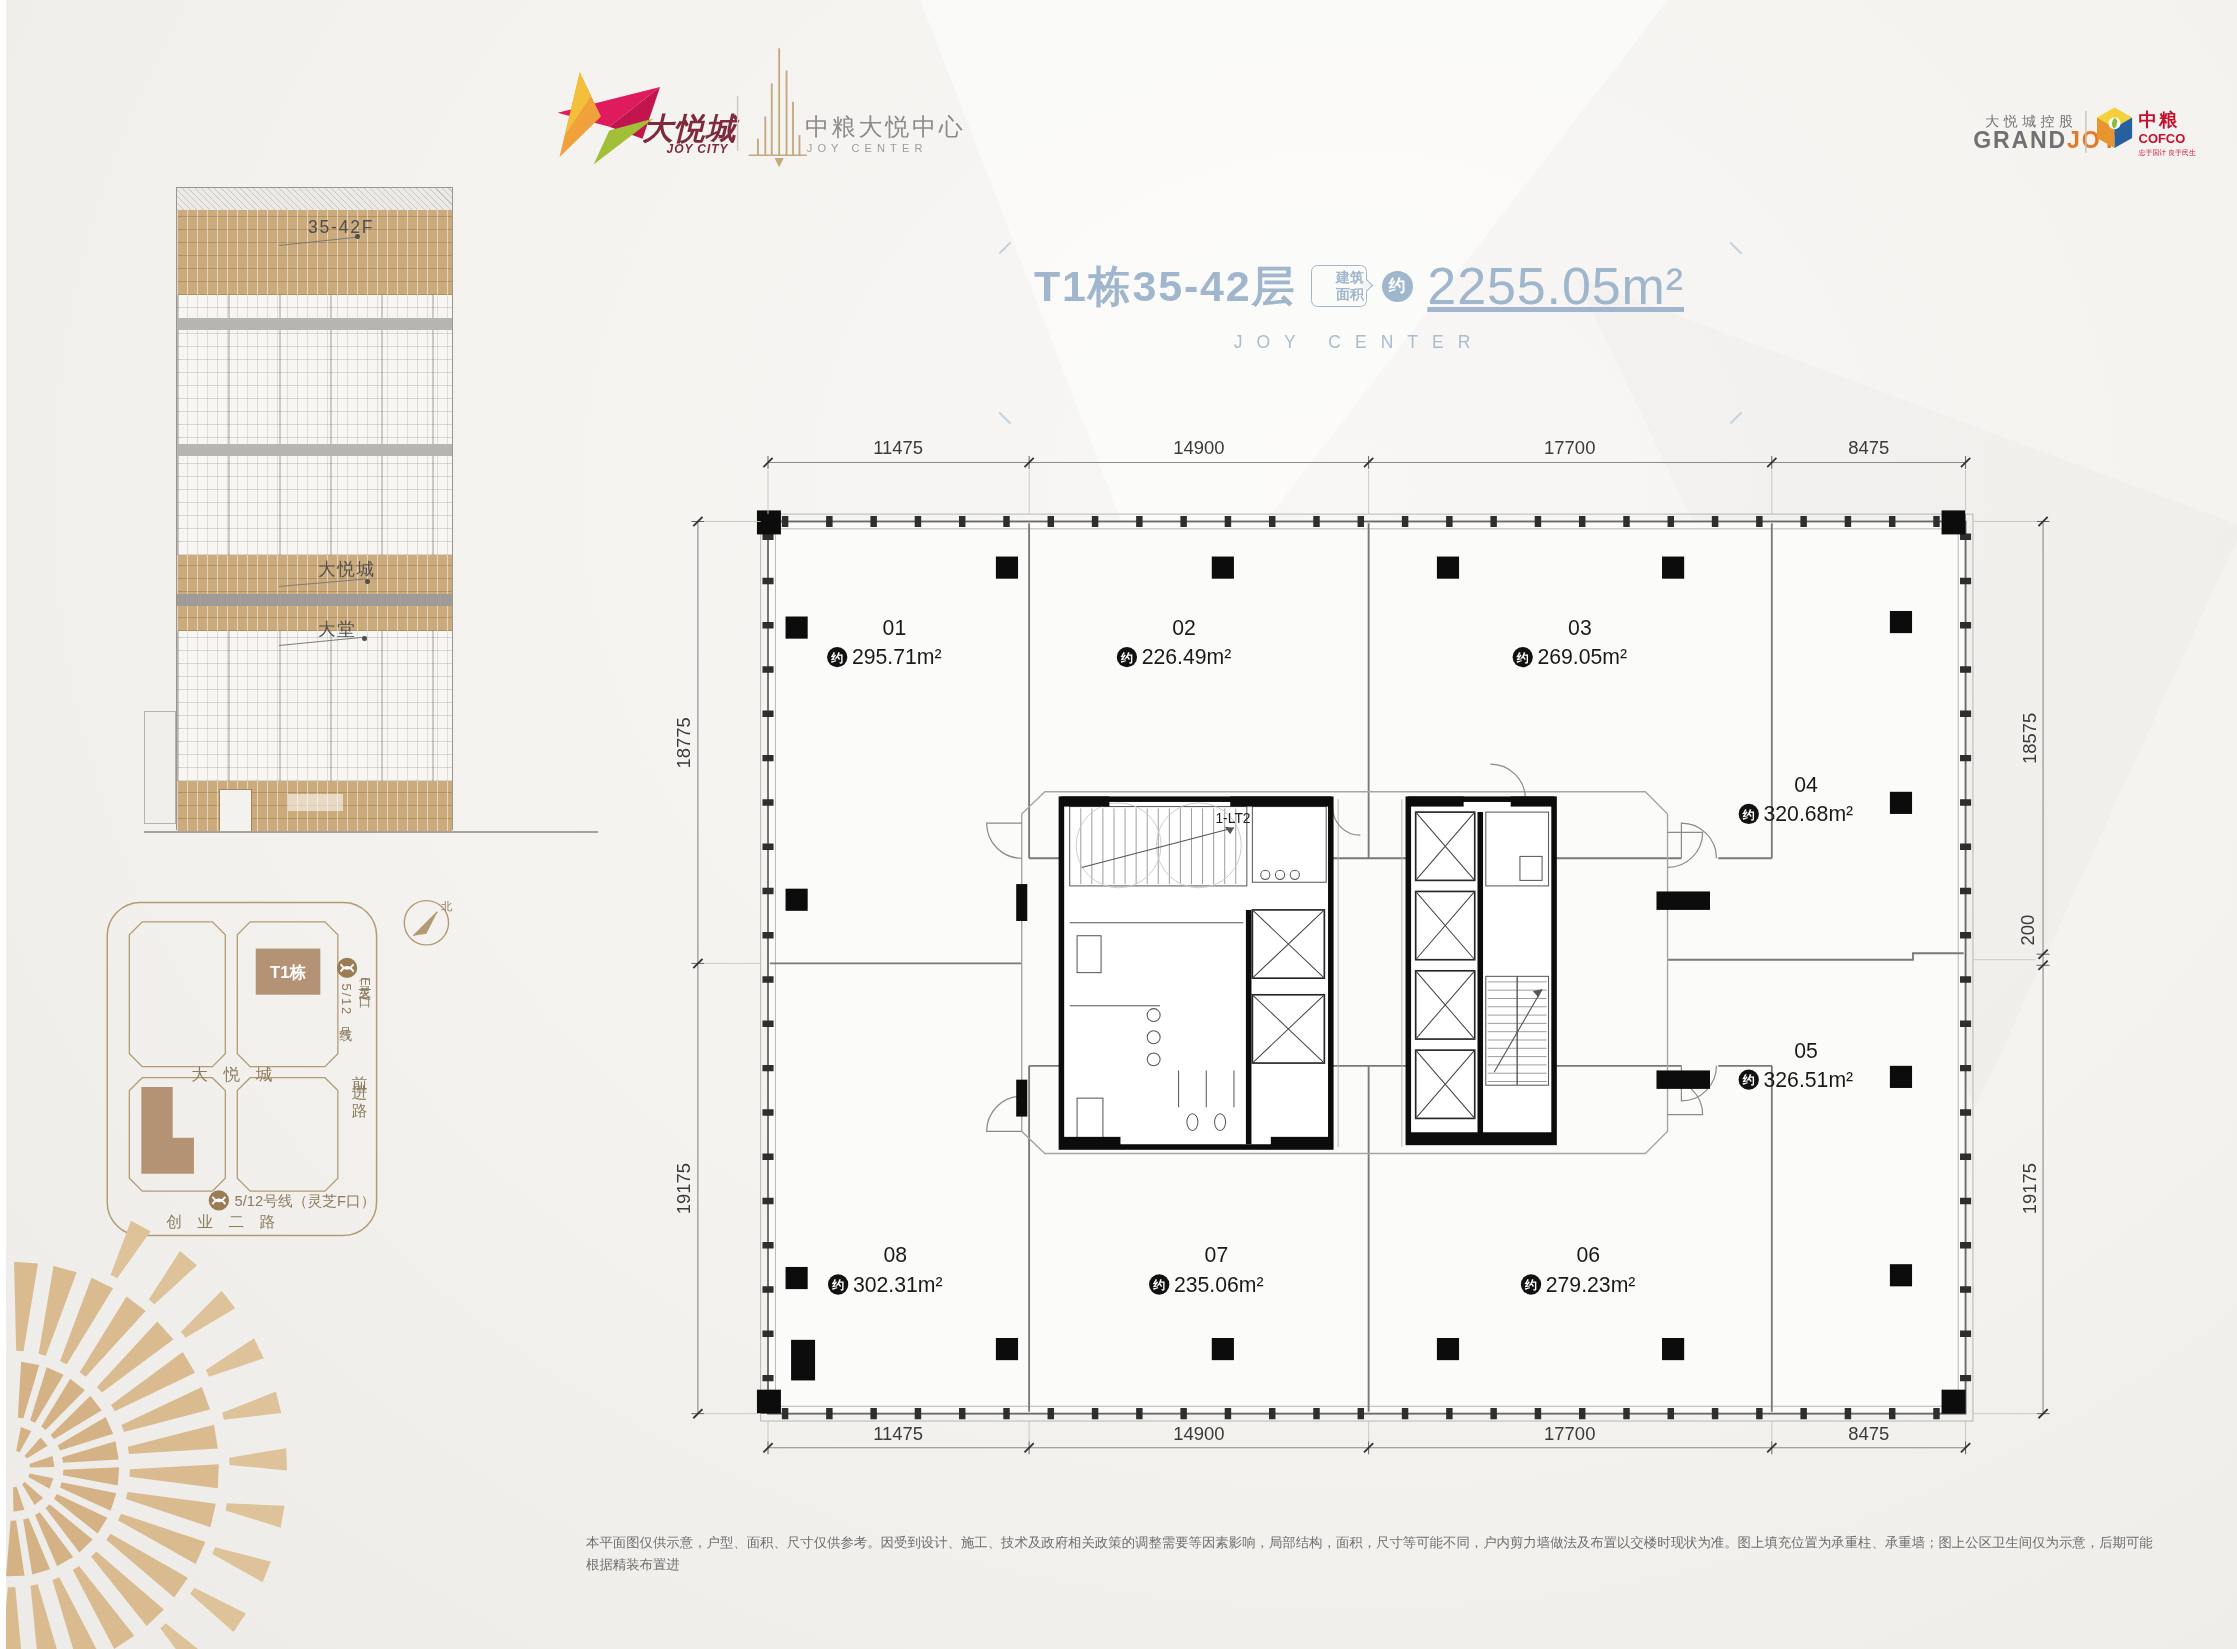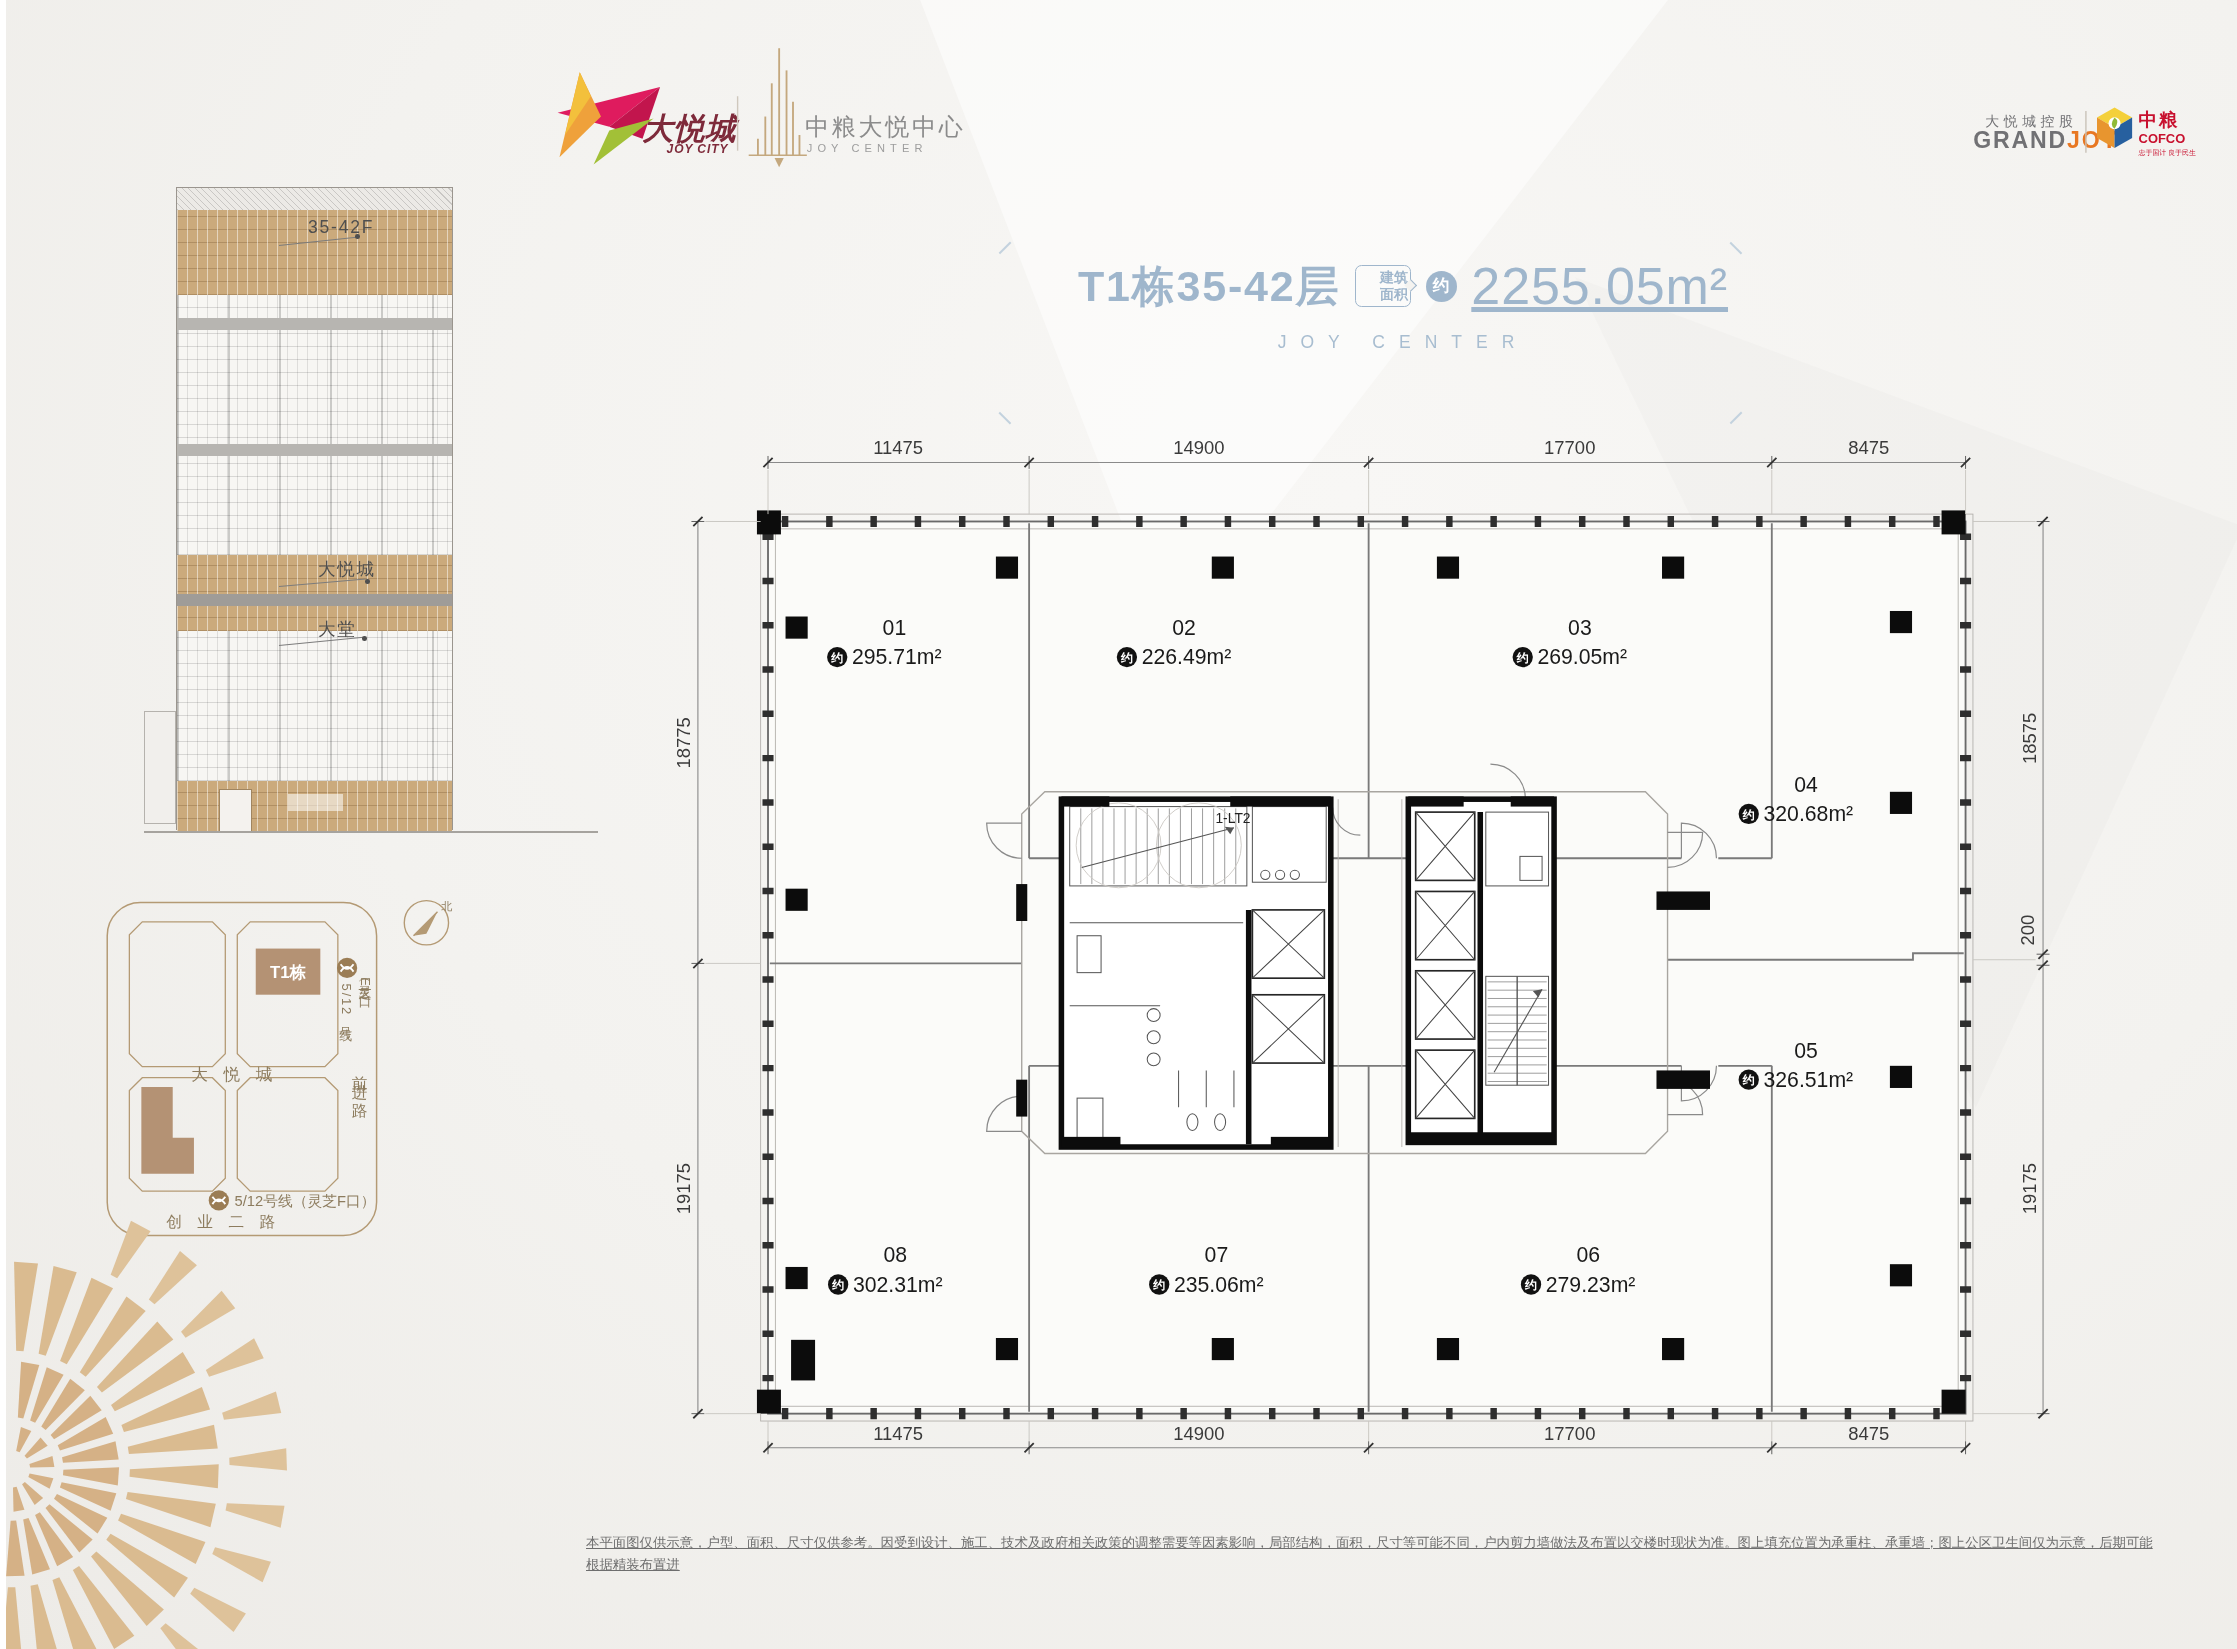--- a/index.html
+++ b/index.html
@@ -7,21 +7,21 @@
   .stage{position:relative;width:2237px;height:1649px;overflow:hidden;
     background:radial-gradient(ellipse at 60% 30%, #f8f7f5 0%, #f3f2ef 55%, #edebe7 100%);margin-left:6px;}
   .shard1{position:absolute;left:831px;top:0;width:831px;height:646px;background:rgba(255,255,255,.5);
     clip-path:polygon(10% 0,100% 0,40% 100%);pointer-events:none;}
   .shard2{position:absolute;left:1569px;top:277px;width:668px;height:831px;background:rgba(0,0,0,.015);
     clip-path:polygon(0 0,100% 30%,60% 100%);pointer-events:none;}
   svg{position:absolute;overflow:visible;}
   svg text{font-family:"Liberation Sans","DejaVu Sans",sans-serif;}
 
   
-  .title-wrap{position:absolute;left:1014px;top:260px;width:766px;text-align:center;color:#9fb6cc;}
+  .title-wrap{position:absolute;left:970px;top:260px;width:766px;text-align:center;color:#9fb6cc;}
   .title-row{display:flex;align-items:center;justify-content:center;gap:14.8px;}
   .title-main{font-size:43px;font-weight:700;letter-spacing:1.8px;line-height:1;}
   .title-badge{width:50px;border:1.8px solid #9fb6cc;border-radius:6.5px;padding:2.8px 1.8px;position:relative;
     font-size:14px;font-weight:700;line-height:1.25;flex:0 0 auto;background:transparent;text-align:right;}
   .title-badge .tail{position:absolute;right:-5.5px;top:50%;width:8.3px;height:8.3px;margin-top:-4.6px;
     border-top:1.8px solid #9fb6cc;border-right:1.8px solid #9fb6cc;transform:rotate(45deg);
     background:#f4f3f0;}
   .title-circle{width:31px;height:31px;border-radius:50%;background:#9fb6cc;color:#fff;
     font-size:16.6px;font-weight:700;display:flex;align-items:center;justify-content:center;flex:0 0 auto;}
   .title-area{font-size:52px;font-weight:500;letter-spacing:0.9px;line-height:1;text-decoration:underline;}
@@ -47,21 +47,21 @@
   .b-white2{top:443px;height:150px;}
   .b-store{top:593px;height:51px;}
   .stripe{position:absolute;left:0;width:100%;height:12px;background:#b7b5b1;}
   .annex{position:absolute;left:0;top:531px;width:32px;height:113px;border:0.9px solid #b5b2ad;background:#f1efec;box-sizing:border-box;}
   .groundline{position:absolute;left:0;top:651px;width:454px;height:1.8px;background:#a6a39e;}
   .elev-label{position:absolute;font-size:17.5px;letter-spacing:1.8px;color:#4f4f4f;white-space:nowrap;}
   .leader{position:absolute;height:1.4px;background:#7c7c7c;transform-origin:left center;}
   .leader-dot{position:absolute;width:4.6px;height:4.6px;border-radius:50%;background:#4f4f4f;}
 
   
-  .footer{position:absolute;left:580px;top:1532px;width:1580px;color:#6e6e6e;font-size:13.4px;line-height:1.65;text-decoration:underline;}
+  .footer{position:absolute;left:580px;top:1532px;width:1580px;color:#6e6e6e;font-size:13.4px;line-height:1.65;}
 
   
   .wall2{stroke:#6a6a6a;stroke-width:2;fill:none;}
   .thinline{stroke:#b5b2ae;stroke-width:1;fill:none;}
   .part{stroke:#7a7a7a;stroke-width:2;fill:none;}
   .ringline{stroke:#a8a5a0;stroke-width:1.5;fill:none;}
   .corewall{stroke:#0c0c0c;stroke-width:6;fill:#ffffff;}
   .thin{stroke:#555;stroke-width:1.1;fill:none;}
   .treads{stroke:#8a8a8a;stroke-width:.9;fill:none;}
   .lift{stroke:#262626;stroke-width:1.8;fill:#fff;}

